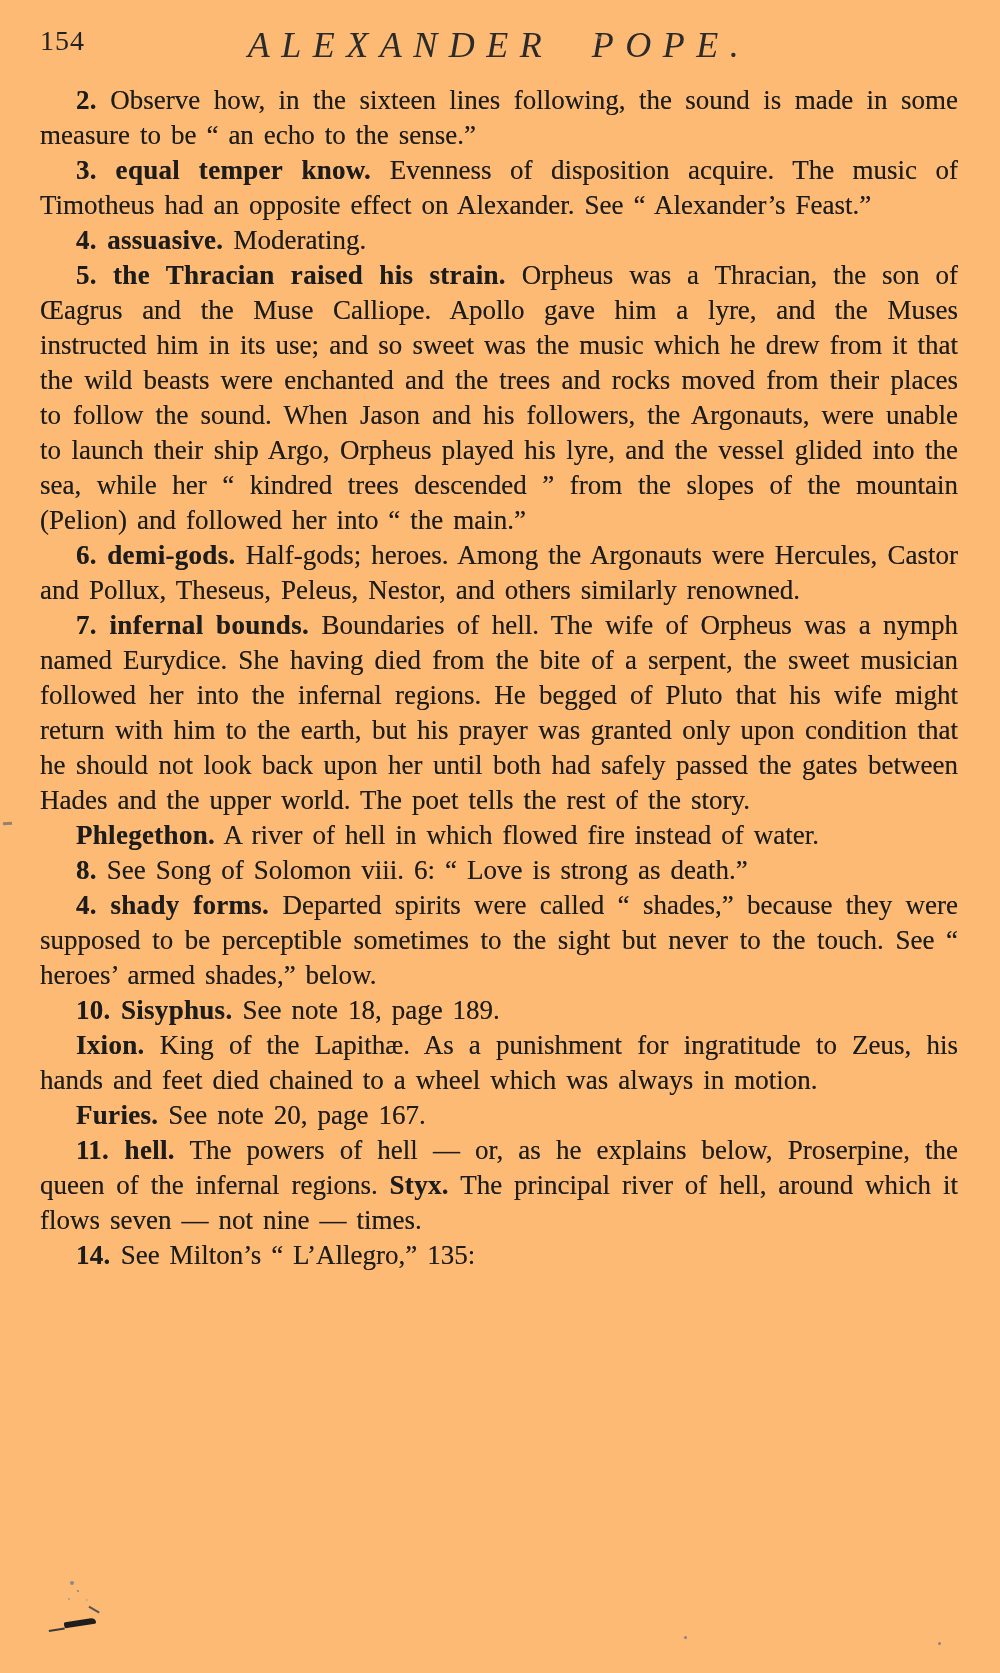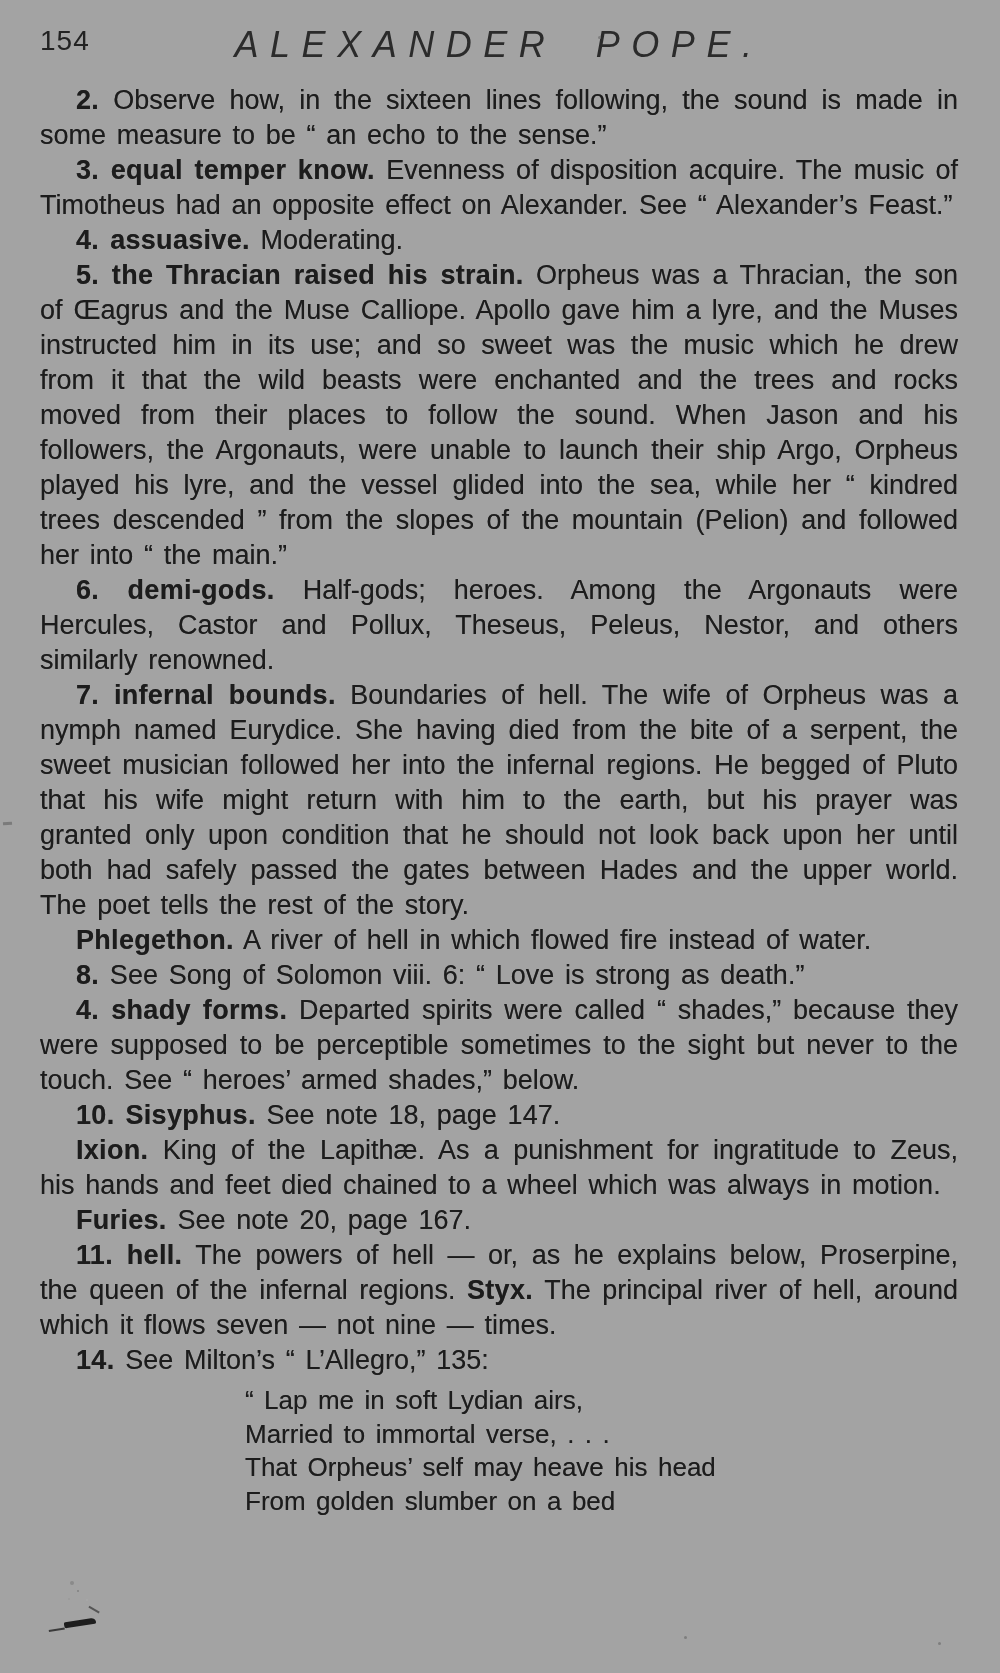--- a/index.html
+++ b/index.html
@@ -1,22 +1,22 @@
 <!DOCTYPE html>
 <html><head>
 <meta charset="utf-8">
 <style>
   html, body { margin: 0; padding: 0; background: #fdfdfc; }
   .page {
     position: relative;
     width: 1000px;
     height: 1673px;
-    background: #a3a3a3;
+    background: #fdba74;
     overflow: hidden;
-    font-family: Liberation Sans, sans-serif;
+    font-family: Liberation Serif, serif;
     color: #1c1c1c;
   }
   .content { padding: 24px 42px 0 40px; }
 
   
   .page-header { position: relative; height: 38px; }
   .page-number {
     position: absolute; left: 0; top: 1px;
     font-size: 28px; letter-spacing: 1px; color: #222;
   }
@@ -91,31 +91,25 @@
     <main class="notes">
         <p class="note"><b>2.</b><span> Observe how, in the sixteen lines following, the sound is made in some measure to be “ an echo to the sense.”</span></p>
         <p class="note"><b>3. equal temper know.</b><span> Evenness of disposition acquire. The music of Timotheus had an opposite effect on Alexander. See “ Alexander’s Feast.”</span></p>
         <p class="note"><b>4. assuasive.</b><span> Moderating.</span></p>
         <p class="note"><b>5. the Thracian raised his strain.</b><span> Orpheus was a Thracian, the son of Œagrus and the Muse Calliope. Apollo gave him a lyre, and the Muses instructed him in its use; and so sweet was the music which he drew from it that the wild beasts were enchanted and the trees and rocks moved from their places to follow the sound. When Jason and his followers, the Argonauts, were unable to launch their ship Argo, Orpheus played his lyre, and the vessel glided into the sea, while her “ kindred trees descended ” from the slopes of the mountain (Pelion) and followed her into “ the main.”</span></p>
         <p class="note"><b>6. demi-gods.</b><span> Half-gods; heroes. Among the Argonauts were Hercules, Castor and Pollux, Theseus, Peleus, Nestor, and others similarly renowned.</span></p>
         <p class="note"><b>7. infernal bounds.</b><span> Boundaries of hell. The wife of Orpheus was a nymph named Eurydice. She having died from the bite of a serpent, the sweet musician followed her into the infernal regions. He begged of Pluto that his wife might return with him to the earth, but his prayer was granted only upon condition that he should not look back upon her until both had safely passed the gates between Hades and the upper world. The poet tells the rest of the story.</span></p>
         <p class="note"><b>Phlegethon.</b><span> A river of hell in which flowed fire instead of water.</span></p>
         <p class="note"><b>8.</b><span> See Song of Solomon viii. 6: “ Love is strong as death.”</span></p>
         <p class="note"><b>4. shady forms.</b><span> Departed spirits were called “ shades,” because they were supposed to be perceptible sometimes to the sight but never to the touch. See “ heroes’ armed shades,” below.</span></p>
-        <p class="note"><b>10. Sisyphus.</b><span> See note 18, page 147.</span></p>
+        <p class="note"><b>10. Sisyphus.</b><span> See note 18, page 189.</span></p>
         <p class="note"><b>Ixion.</b><span> King of the Lapithæ. As a punishment for ingratitude to Zeus, his hands and feet died chained to a wheel which was always in motion.</span></p>
         <p class="note"><b>Furies.</b><span> See note 20, page 167.</span></p>
         <p class="note"><b>11. hell.</b><span> The powers of hell — or, as he explains below, Proserpine, the queen of the infernal regions. </span><b>Styx.</b><span> The principal river of hell, around which it flows seven — not nine — times.</span></p>
         <p class="note"><b>14.</b><span> See Milton’s “ L’Allegro,” 135:</span></p>
-        <div class="verse">
-          <div class="verse-line">“ Lap me in soft Lydian airs,</div>
-          <div class="verse-line">Married to immortal verse, . . .</div>
-          <div class="verse-line">That Orpheus’ self may heave his head</div>
-          <div class="verse-line">From golden slumber on a bed</div>
-        </div>
       </main>
   </div>
   <div class="speck speck-1"></div>
   <div class="margin-dash"></div>
   <div class="ink-dots"></div>
   <div class="ink-smudge"></div>
   <div class="speck speck-2"></div>
   <div class="speck speck-3"></div>
 </div>
 

